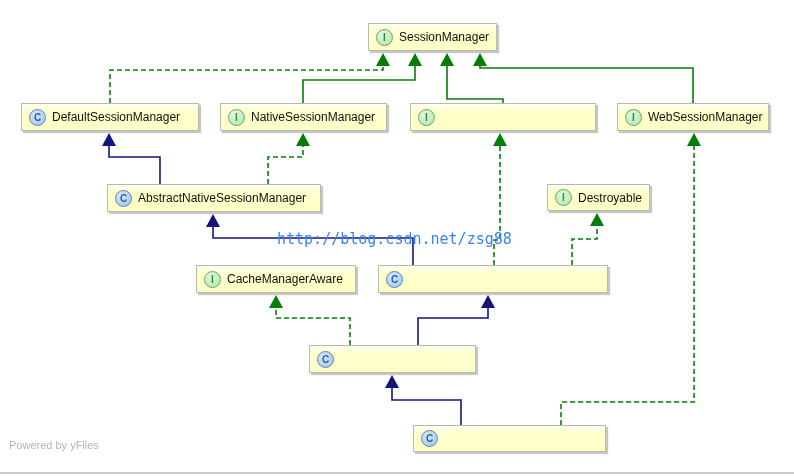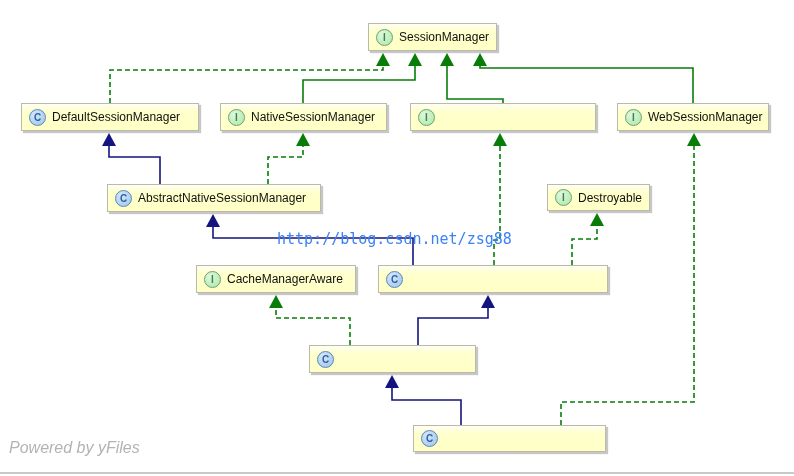--- a/index.html
+++ b/index.html
@@ -55,23 +55,22 @@
     left: 277px; top: 230px;
     font-family: "DejaVu Sans Mono", monospace;
     font-size: 15px;
     color: #3b82f6;
     letter-spacing: 0px;
     pointer-events: none;
   }
   #footer {
     position: absolute;
     left: 9px; top: 439px;
-    font-size: 16px;
+    font-size: 11px;
     color: #b3b3b3;
-    font-style: italic;
   }
   #bottom-line {
     position: absolute;
     left: 0; top: 472px;
     width: 794px; height: 2px;
     background: #c9c9c9;
   }
 </style>
 </head>
 <body>

